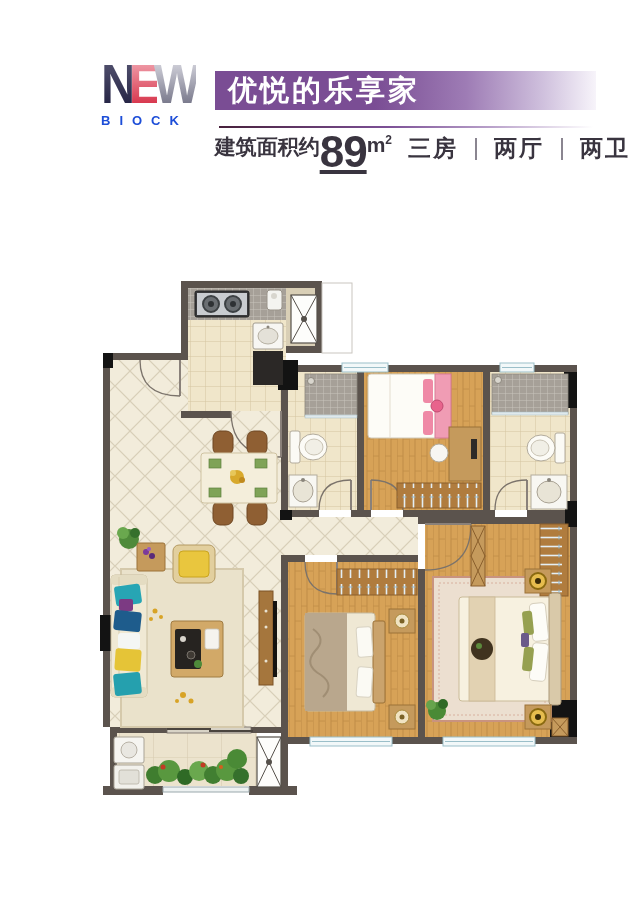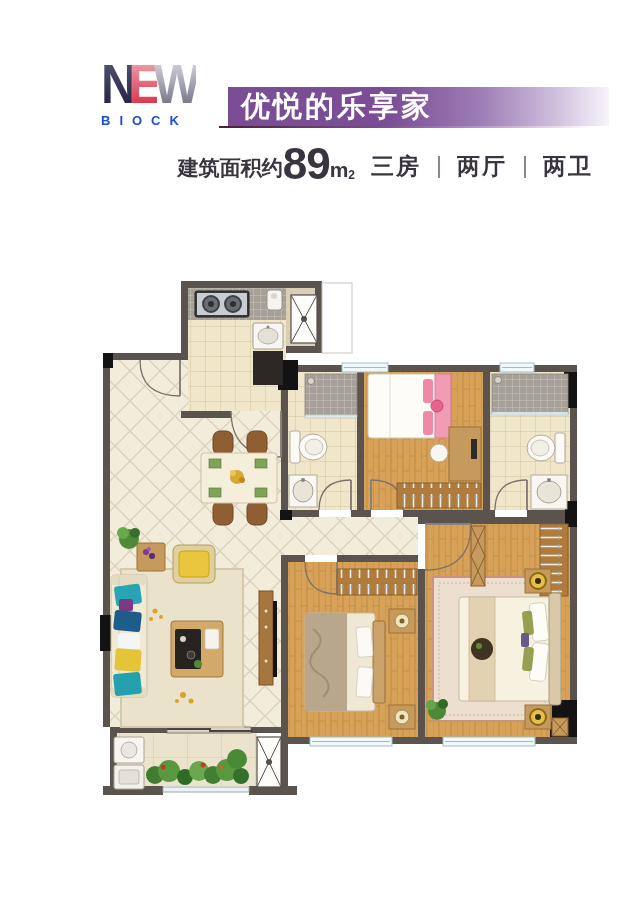--- a/index.html
+++ b/index.html
@@ -10,28 +10,28 @@
   .logo{position:absolute;left:101px;top:57px;width:120px;}
   .logo-word{display:flex;font-size:56px;font-weight:900;line-height:0.95;letter-spacing:-5px;
              transform:scaleX(.88);transform-origin:left top;}
   .logo-word span{-webkit-background-clip:text;background-clip:text;color:transparent;}
   .l-n{background-image:linear-gradient(180deg,#565572,#201f40);}
   .l-e{background-image:linear-gradient(180deg,#f2a9b4,#d42840);margin-left:-4px;}
   .l-w{background-image:linear-gradient(180deg,#dcdce4,#6c6c80);margin-left:-4px;}
   .logo-sub{margin-top:3px;font-size:13px;font-weight:bold;color:#1d4ed8;letter-spacing:9px;}
   .logo-line{position:absolute;left:219px;top:126px;width:374px;height:2px;
              background:linear-gradient(90deg,#47203b,#7c5096 45%,#b79fc9 72%,rgba(183,159,201,0));}
-  .banner{position:absolute;left:228px;top:71px;width:381px;height:39px;display:flex;align-items:center;
-          background:linear-gradient(90deg,#7a4d94 0%,#7a4d94 42%,#9e7cb5 66%,#cfc0dd 86%,#f7f4fa 100%);margin-top:16px;}
+  .banner{position:absolute;left:215px;top:71px;width:381px;height:39px;display:flex;align-items:center;
+          background:linear-gradient(90deg,#7a4d94 0%,#7a4d94 42%,#9e7cb5 66%,#cfc0dd 86%,#f7f4fa 100%);}
   .banner-title{color:#ffffff;font-size:29px;font-weight:bold;letter-spacing:3px;padding-left:13px;white-space:nowrap;}
 
-  .area{position:absolute;left:0;top:145px;width:593px;display:flex;justify-content:flex-end;
-        align-items:flex-end;color:#39343f;white-space:nowrap;}
+  .area{position:absolute;left:0;top:133px;width:593px;display:flex;justify-content:flex-end;
+        align-items:flex-start;color:#39343f;white-space:nowrap;padding-left:37px;}
   .area-label{font-size:21px;font-weight:bold;}
-  .area-value{font-size:44px;font-weight:bold;line-height:.85;letter-spacing:-1px;}
+  .area-value{font-size:44px;font-weight:bold;line-height:.85;letter-spacing:-1px;text-decoration:underline;}
   .area-unit{font-size:21px;font-weight:bold;}
   .area-sup{font-size:12px;font-weight:bold;vertical-align:14px;}
   .area-specs{display:flex;align-items:center;margin-left:16px;gap:7px;}
   .spec{font-size:23px;font-weight:bold;letter-spacing:2px;}
   .spec-sep{display:inline-block;width:2px;height:22px;background:#8a8590;margin:0 10px;}
 
   
   .plan{position:absolute;left:85px;top:281px;width:512px;height:545px;}
 </style>
 </head>

